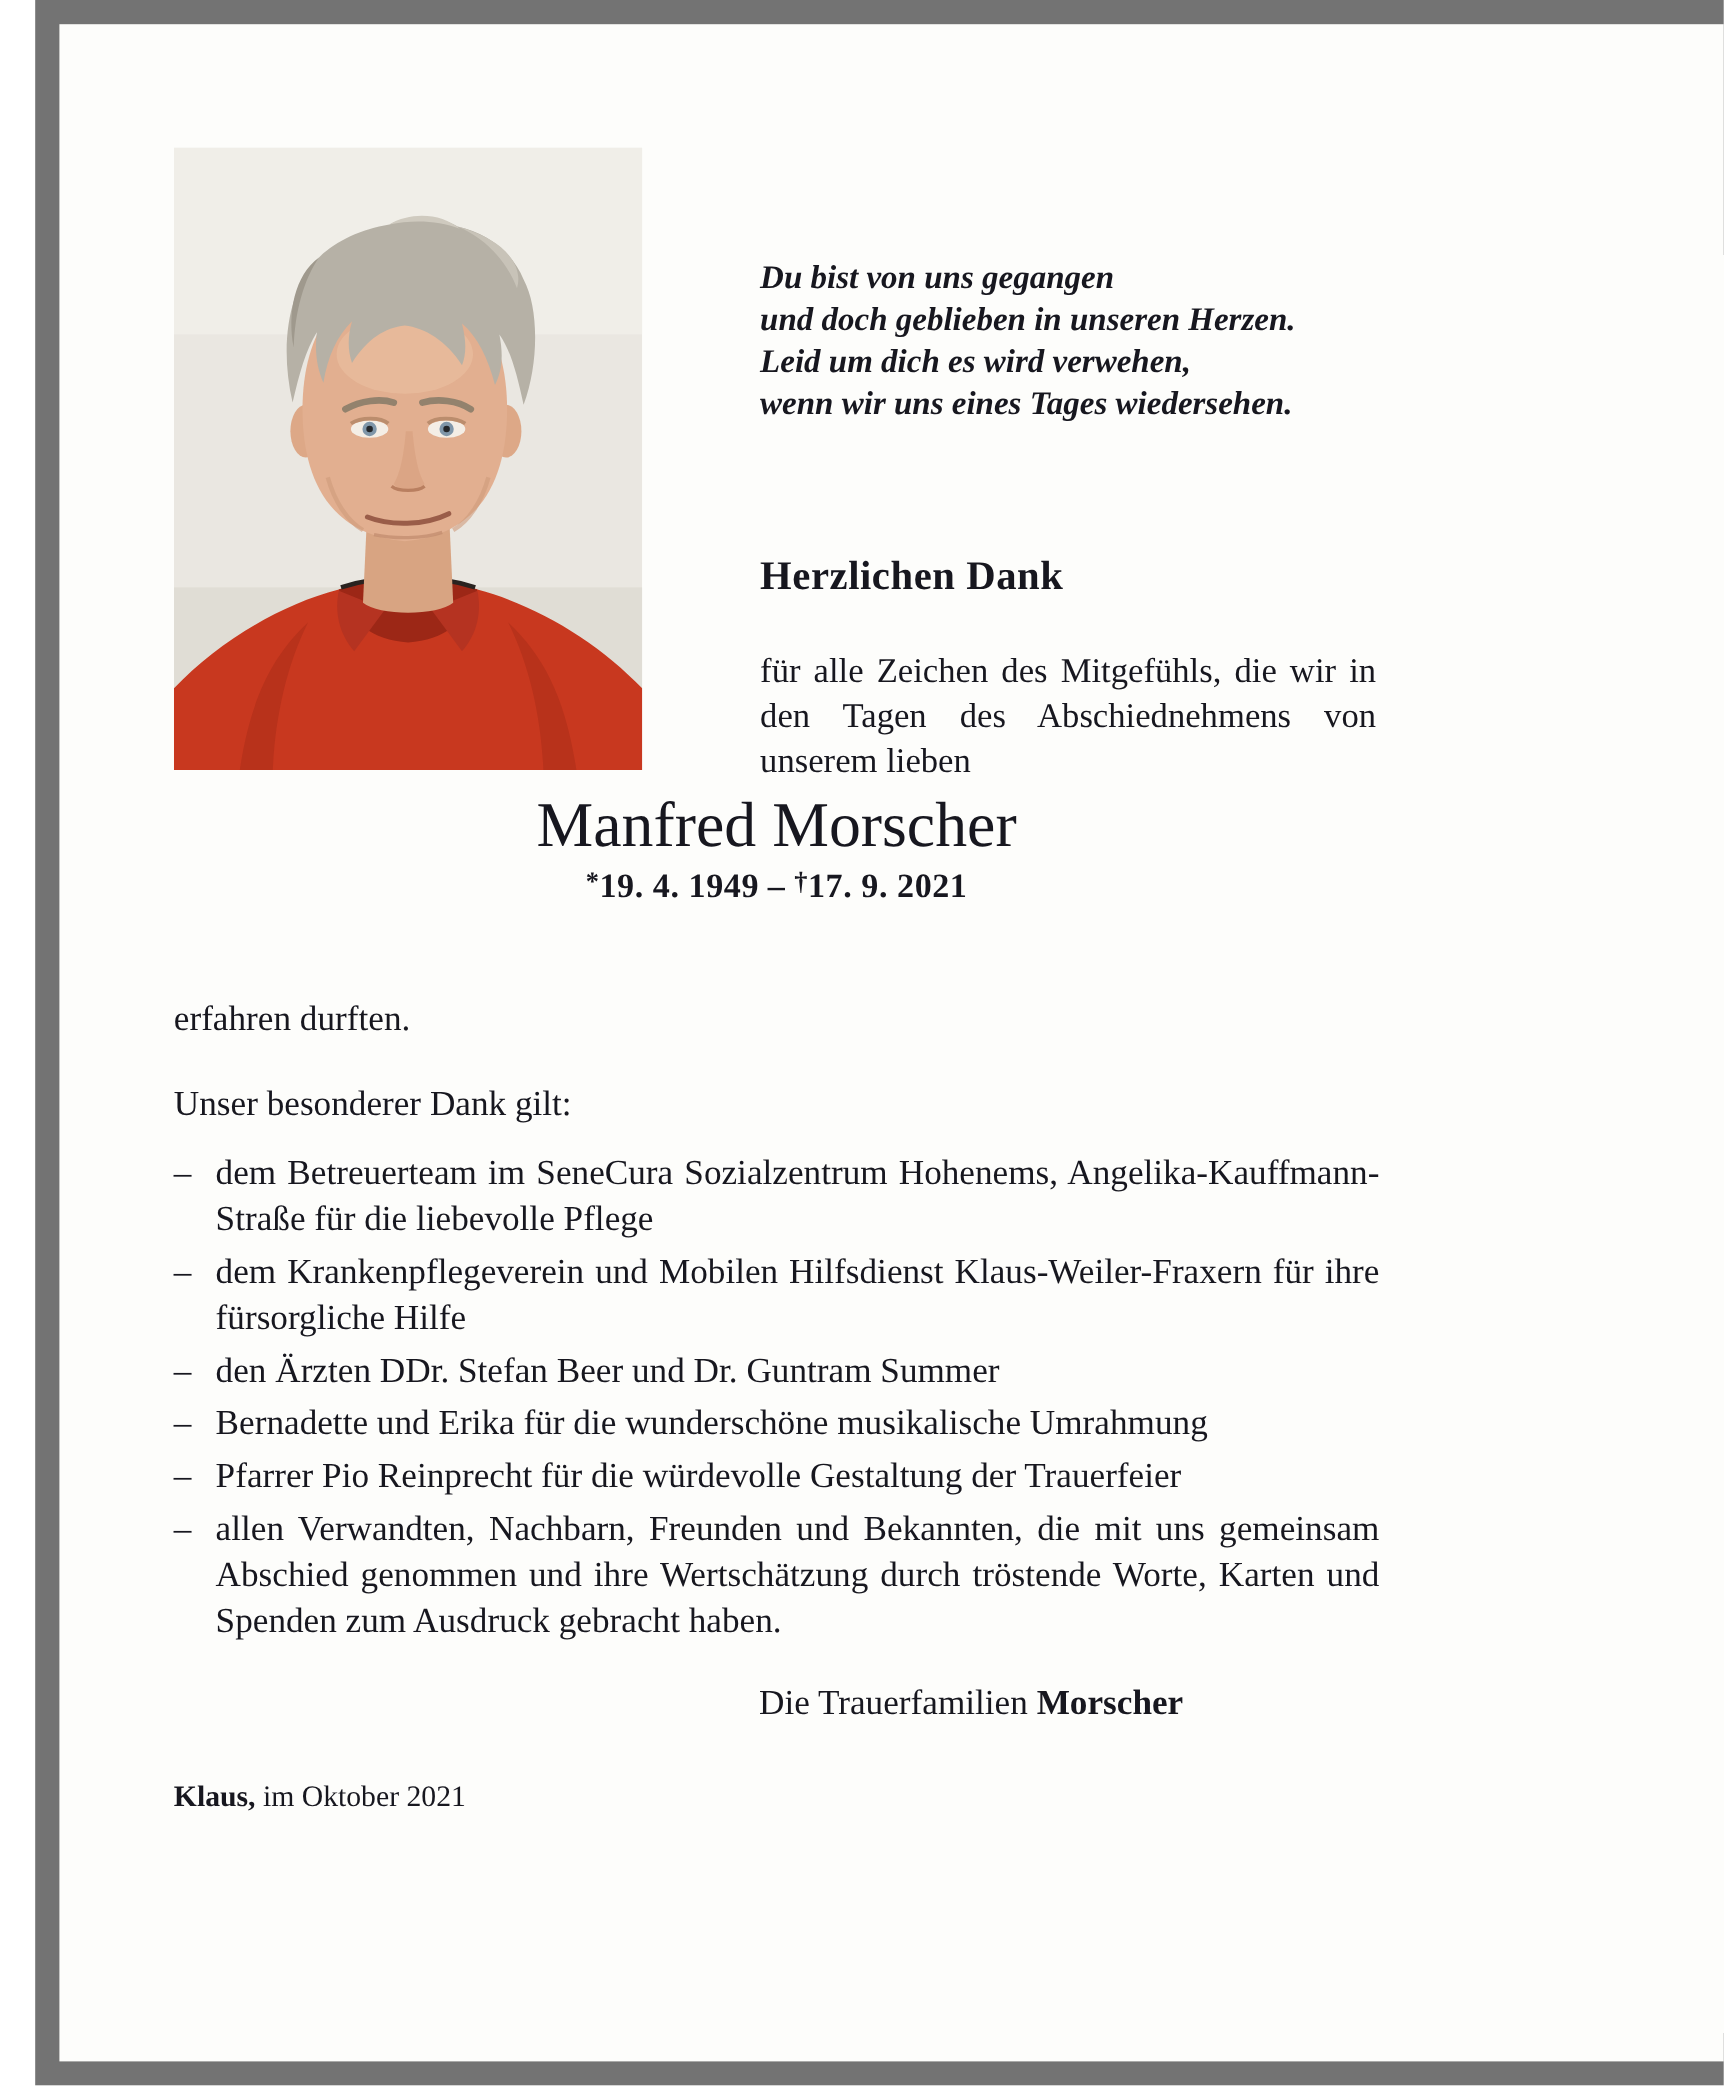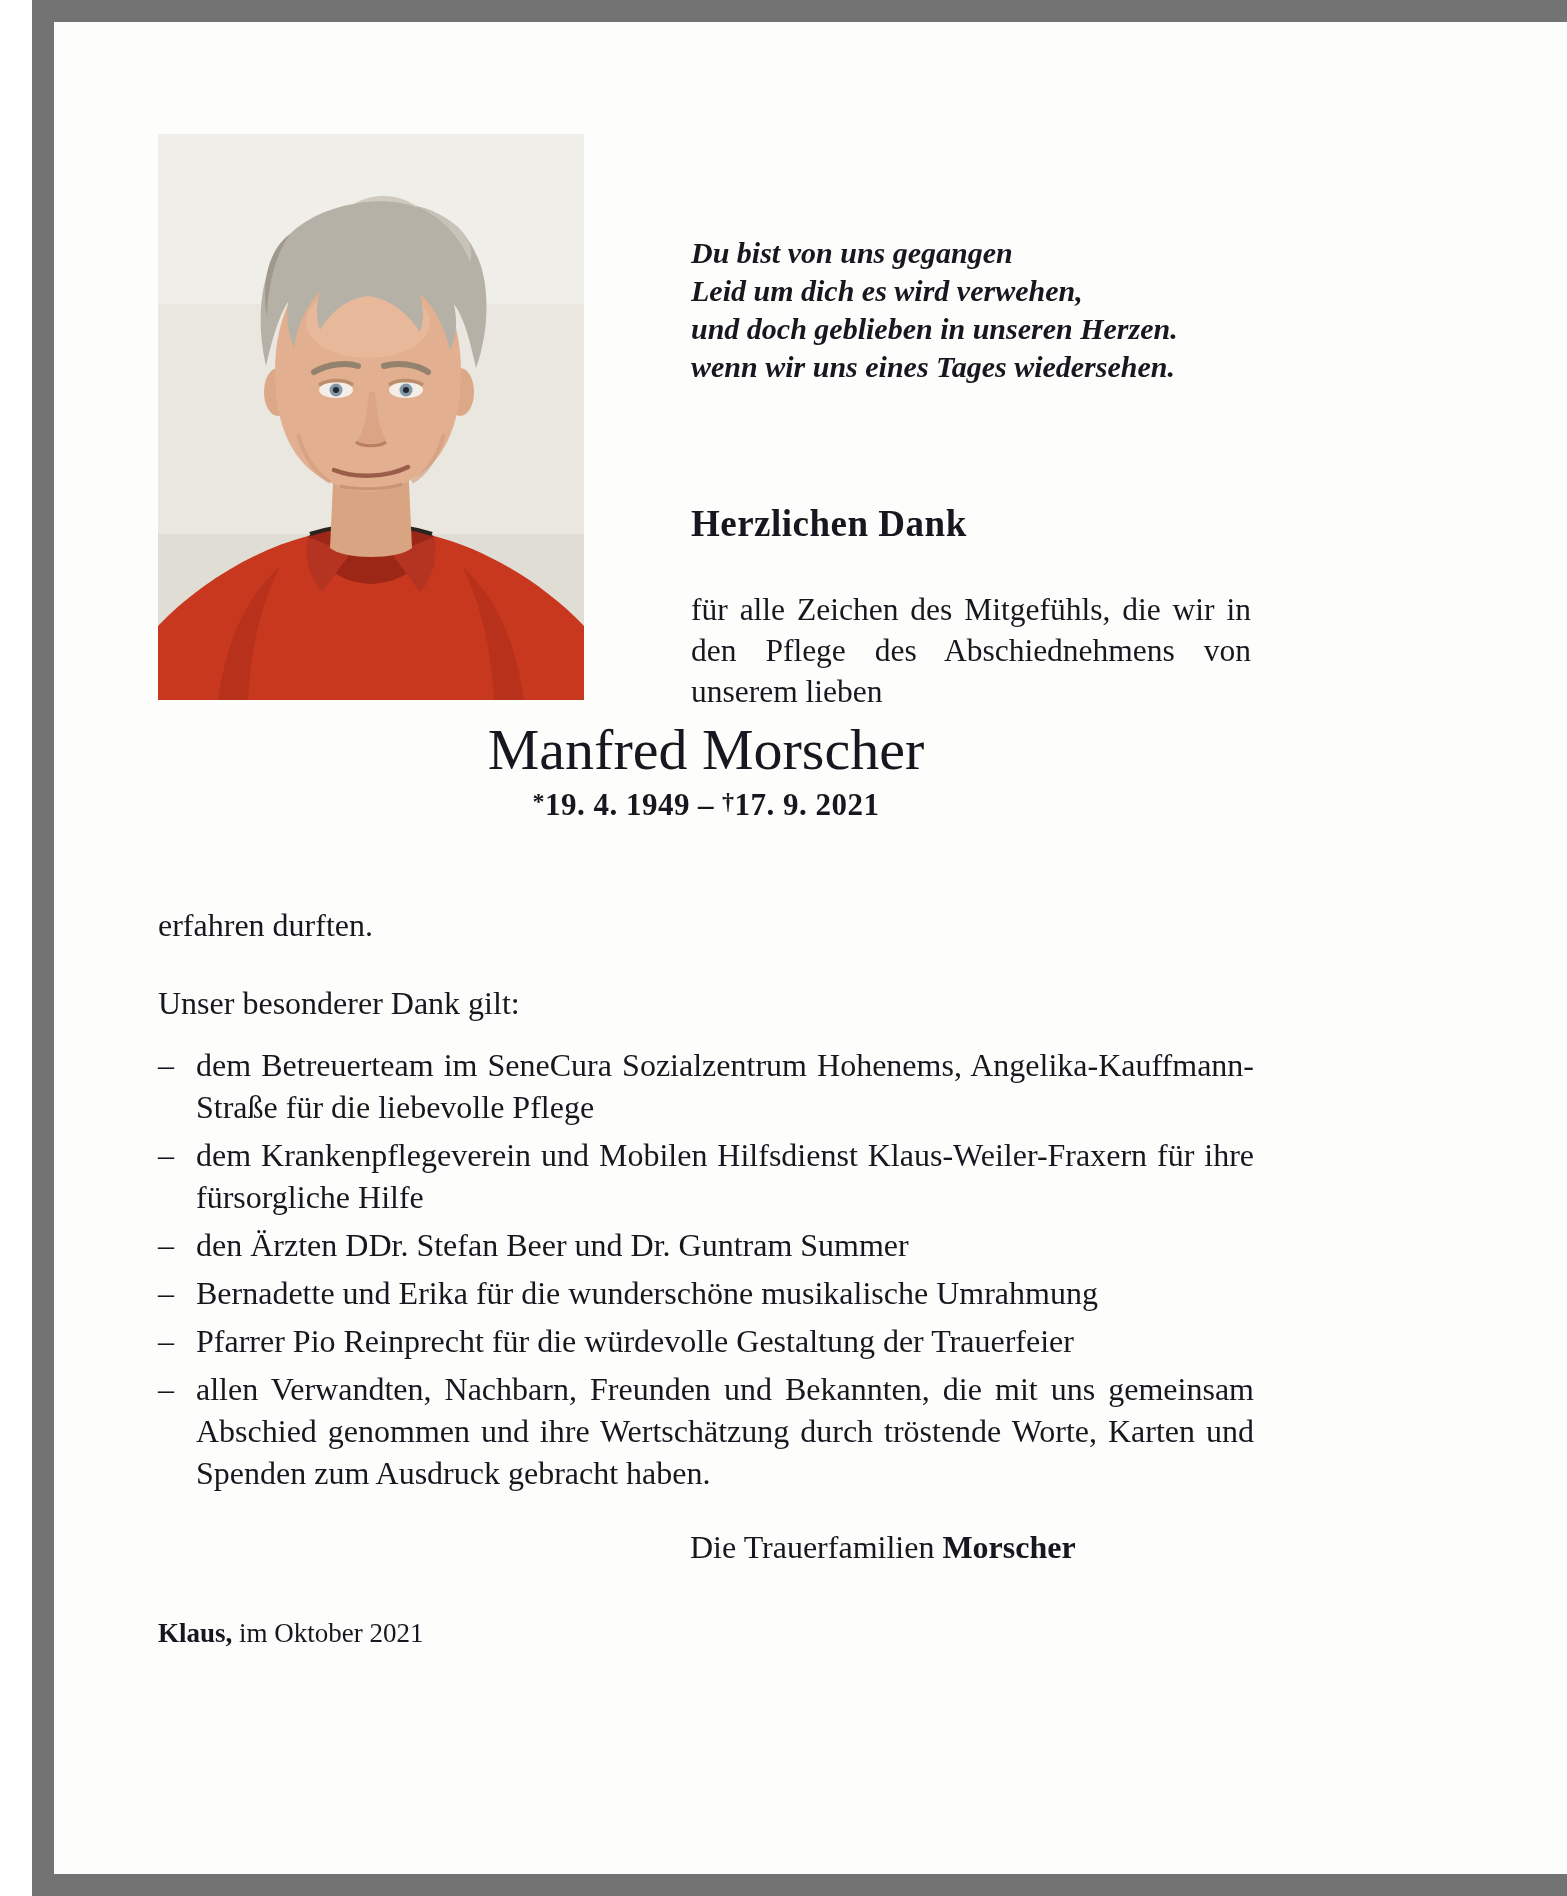--- a/index.html
+++ b/index.html
@@ -167,26 +167,26 @@
         <path d="M182 352 C200 356 226 356 244 350" stroke="#c08a6c" stroke-width="3" fill="none" opacity="0.7"></path>
 
         <path d="M140 300 C146 322 158 340 172 348" stroke="#cf9b7b" stroke-width="4" fill="none" opacity="0.6"></path>
         <path d="M286 300 C280 322 268 340 254 348" stroke="#cf9b7b" stroke-width="4" fill="none" opacity="0.6"></path>
       </svg>
     </div>
 
     <div class="right-col">
       <div class="poem">
         <div>Du bist von uns gegangen</div>
+        <div>und doch geblieben in unseren Herzen.</div>
         <div>Leid um dich es wird verwehen,</div>
-        <div>und doch geblieben in unseren Herzen.</div>
         <div>wenn wir uns eines Tages wiedersehen.</div>
       </div>
       <div class="thanks-heading">Herzlichen Dank</div>
-      <div class="intro">für alle Zeichen des Mitgefühls, die wir in den Pflege des Abschiednehmens von unserem lieben</div>
+      <div class="intro">für alle Zeichen des Mitgefühls, die wir in den Tagen des Abschiednehmens von unserem lieben</div>
     </div>
 
     <div class="name-block">
       <div class="name">Manfred Morscher</div>
       <div class="dates"><span class="sym">*</span><span>19. 4. 1949</span><span class="sep">–</span><span class="sym">†</span><span>17. 9. 2021</span></div>
     </div>
 
     <div class="main">
       <div class="after-name">erfahren durften.</div>
       <div class="special">Unser besonderer Dank gilt:</div>

